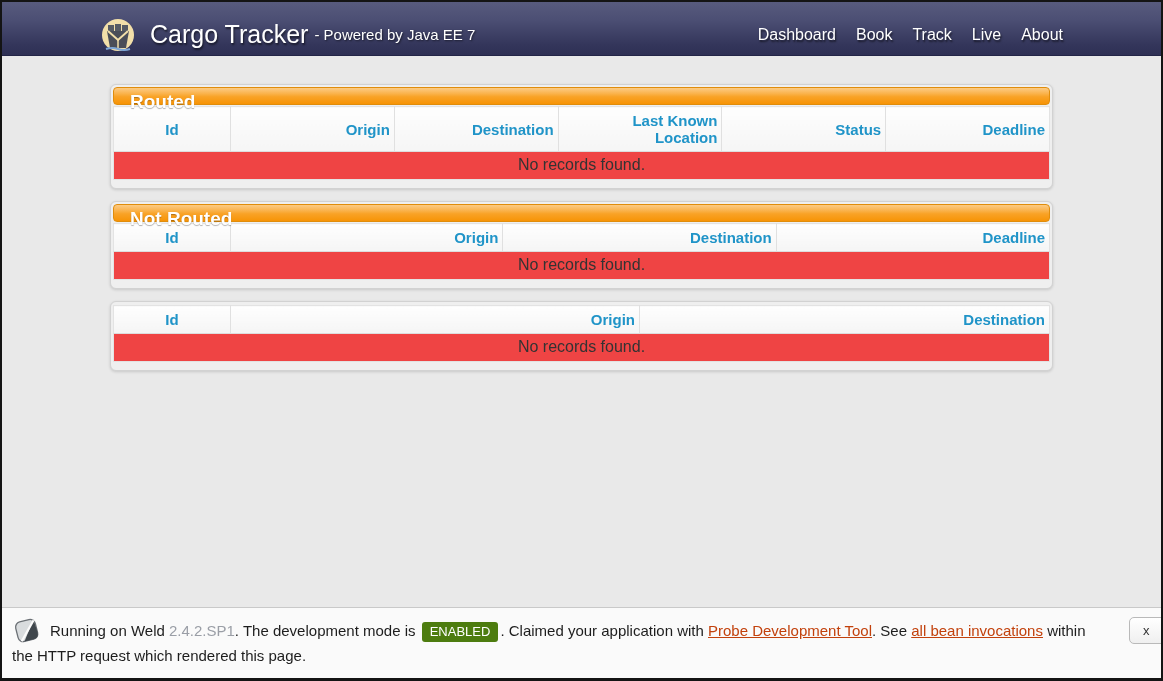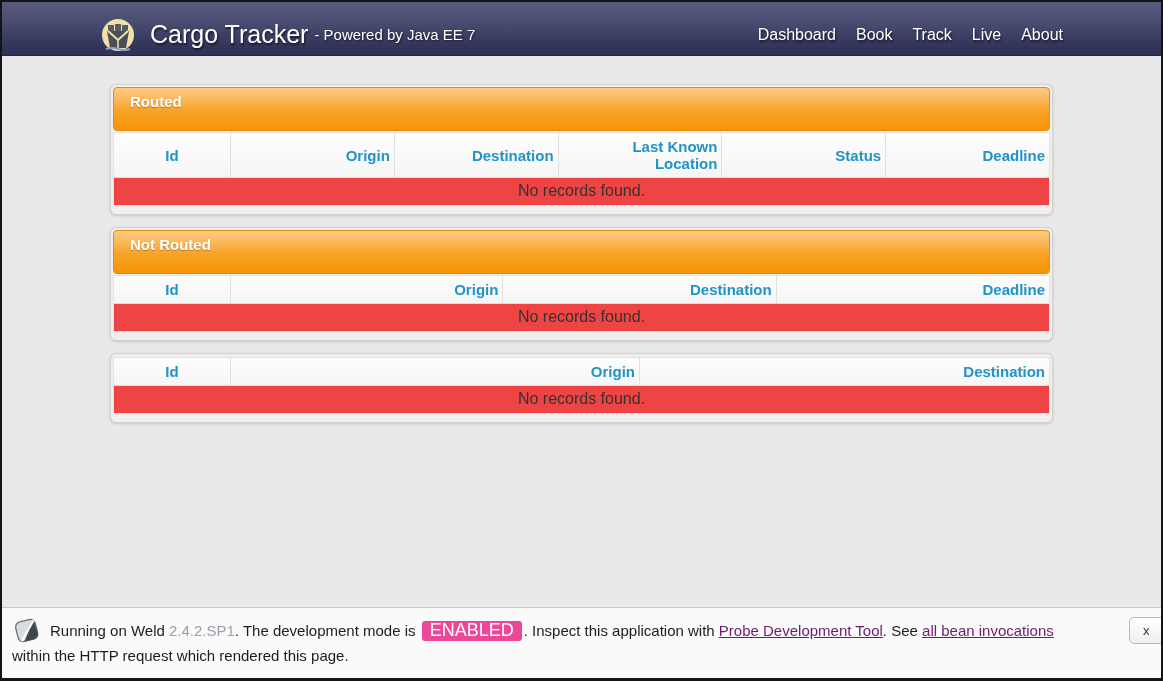--- a/index.html
+++ b/index.html
@@ -37,27 +37,27 @@
   .main { flex:1 1 auto; background:#e9e9e9; padding-top:28px; overflow:hidden; }
   .panel {
     width:943px; margin:0 auto 12px auto;
     background:#efefef;
     border:1px solid #d2d2d2;
     border-radius:6px;
     padding:2px 2px 8px 2px;
     box-shadow:0 1px 3px rgba(0,0,0,.15);
   }
   .panel-header {
-    height:44px; line-height:28px;
+    height:18px; line-height:28px;
     background:
       linear-gradient(180deg, rgba(255,255,255,.30), rgba(255,255,255,0) 55%),
       linear-gradient(180deg,#fbb44e,#f79406);
     border:1px solid #e08d0c;
     border-radius:4px;
-    color:#fff; font-size:15px; font-weight:bold;
+    color:#fff; font-size:19px; font-weight:bold;
     padding-left:16px;
     text-shadow:0 1px 1px rgba(0,0,0,.3);
   }
   table.data-table {
     width:100%; border-collapse:collapse; margin-top:1px;
     background:#fcfcfc; border:1px solid #e3e3e3;
   }
   table.data-table th {
     background:linear-gradient(180deg,#fefefe,#f5f5f5);
     color:#2094c8; font-size:15px; font-weight:bold;
@@ -76,25 +76,25 @@
     flex:0 0 auto;
     position:relative;
     background:#fafafa;
     border-top:1px solid #c9c9c9;
     padding:8px 70px 10px 10px;
     font-size:15px; line-height:24px; color:#1d1d1d;
   }
   .weld-icon { width:30px; height:28px; vertical-align:-8px; margin-right:8px; }
   .weld-version { color:#9a9ea6; }
   .weld-badge {
-    display:inline-block; background:#ec4899; color:#fff;
-    font-size:18px; padding:2px 8px 3px 8px; border-radius:3px;
+    display:inline-block; background:#4d7c0f; color:#fff;
+    font-size:13px; padding:2px 8px 3px 8px; border-radius:3px;
     margin:0 2px; line-height:15px;
   }
-  .weld-link { color:#701a75; text-decoration:underline; cursor:pointer;text-align:center; }
+  .weld-link { color:#c2410c; text-decoration:underline; cursor:pointer;text-align:center; }
   .weld-close {
     position:absolute; right:-12px; top:9px;
     width:44px; height:27px;
     background:linear-gradient(#ffffff,#efefef);
     border:1px solid #b9b9b9; border-radius:5px;
     font-size:13px; color:#333; text-align:left; padding-left:13px;
     cursor:pointer;
   }
 </style>
 </head>
@@ -204,15 +204,15 @@
 
 </main>
 
 <footer class="weld-bar">
   <p><svg class="weld-icon" viewBox="0 0 32 32">
         <g transform="rotate(-14 16 16)">
           <rect x="4" y="5" width="23" height="23" rx="6" fill="#d9dcde" stroke="#6b7075" stroke-width="1.5"></rect>
           <path d="M26 6 L27 19 L27 22 Q27 28 21 28 L10 28 Z" fill="#3f464c"></path>
           <line x1="7" y1="27" x2="26" y2="7" stroke="#fbfbfb" stroke-width="2.5"></line>
         </g>
-      </svg><span>Running on Weld </span><span class="weld-version">2.4.2.SP1</span><span>. The development mode is </span><span class="weld-badge">ENABLED</span><span>. Inspect this application with </span><a class="weld-link">Probe Development Tool</a><span>. See </span><a class="weld-link">all bean invocations</a><span> within the HTTP request which rendered this page.</span></p>
+      </svg><span>Running on Weld </span><span class="weld-version">2.4.2.SP1</span><span>. The development mode is </span><span class="weld-badge">ENABLED</span><span>. Claimed your application with </span><a class="weld-link">Probe Development Tool</a><span>. See </span><a class="weld-link">all bean invocations</a><span> within the HTTP request which rendered this page.</span></p>
   <button class="weld-close">x</button>
 </footer>
 
 </body></html>

